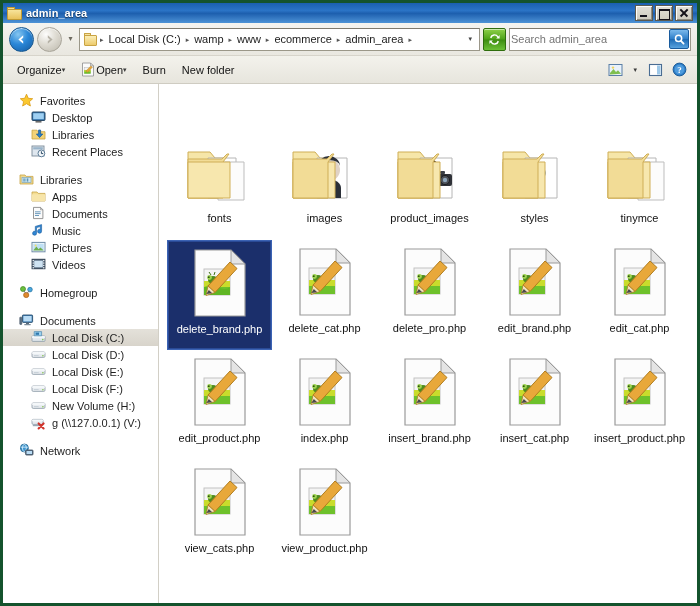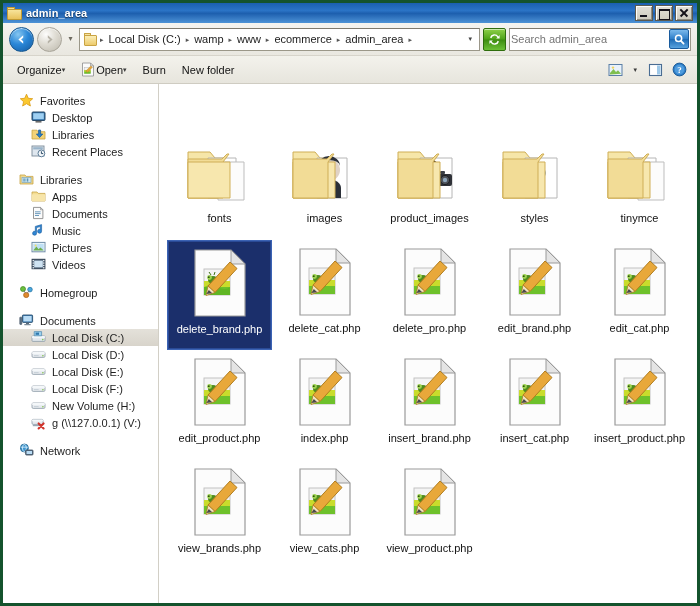--- a/index.html
+++ b/index.html
@@ -813,38 +813,20 @@
               <circle cx="20.5" cy="30.5" r="2.4" fill="#9ed44f"></circle>
               <circle cx="19.8" cy="30.2" r=".9" fill="#2a4f10"></circle>
               <path d="M41 15 l7 6.5 l-22 24 l-7 -6.5 Z" fill="#e8a83a" stroke="#b07d1f" stroke-width="1"></path>
               <path d="M19 39 l7 6.5 l-9 3 Z" fill="#f2e2be" stroke="#b07d1f" stroke-width=".8"></path>
               <path d="M17.3 47 l2.5 -4 l3.5 3.2 Z" fill="#4a4a4a"></path>
             </svg>
           </div>
           <div class="cap">insert_product.php</div>
         </div>
 
-        <div class="cell">
-          <div class="thumb">
-            <svg width="62" height="72" viewBox="0 0 62 72">
-              <path d="M6 3 H42 L56 17 V69 H6 Z" fill="#fcfcfc" stroke="#9a9a9a" stroke-width="1.2"></path>
-              <path d="M42 3 L56 17 H42 Z" fill="#e4e4e4" stroke="#9a9a9a" stroke-width="1"></path>
-              <rect x="15" y="22" width="26" height="26" fill="#f4f4f4" stroke="#c2c2c2" stroke-width="1"></rect>
-              <rect x="15" y="34" width="26" height="14" fill="#6ec12b"></rect>
-              <path d="M15 34 H41 V40 H15 Z" fill="#c9dc2c"></path>
-              <ellipse cx="24" cy="33" rx="5" ry="4" fill="#4f8c1e"></ellipse>
-              <circle cx="20.5" cy="30.5" r="2.4" fill="#9ed44f"></circle>
-              <circle cx="19.8" cy="30.2" r=".9" fill="#2a4f10"></circle>
-              <path d="M41 15 l7 6.5 l-22 24 l-7 -6.5 Z" fill="#e8a83a" stroke="#b07d1f" stroke-width="1"></path>
-              <path d="M19 39 l7 6.5 l-9 3 Z" fill="#f2e2be" stroke="#b07d1f" stroke-width=".8"></path>
-              <path d="M17.3 47 l2.5 -4 l3.5 3.2 Z" fill="#4a4a4a"></path>
-            </svg>
-          </div>
-          <div class="cap">view_brands.php</div>
-        </div>
 
         <div class="cell">
           <div class="thumb">
             <svg width="62" height="72" viewBox="0 0 62 72">
               <path d="M6 3 H42 L56 17 V69 H6 Z" fill="#fcfcfc" stroke="#9a9a9a" stroke-width="1.2"></path>
               <path d="M42 3 L56 17 H42 Z" fill="#e4e4e4" stroke="#9a9a9a" stroke-width="1"></path>
               <rect x="15" y="22" width="26" height="26" fill="#f4f4f4" stroke="#c2c2c2" stroke-width="1"></rect>
               <rect x="15" y="34" width="26" height="14" fill="#6ec12b"></rect>
               <path d="M15 34 H41 V40 H15 Z" fill="#c9dc2c"></path>
               <ellipse cx="24" cy="33" rx="5" ry="4" fill="#4f8c1e"></ellipse>

